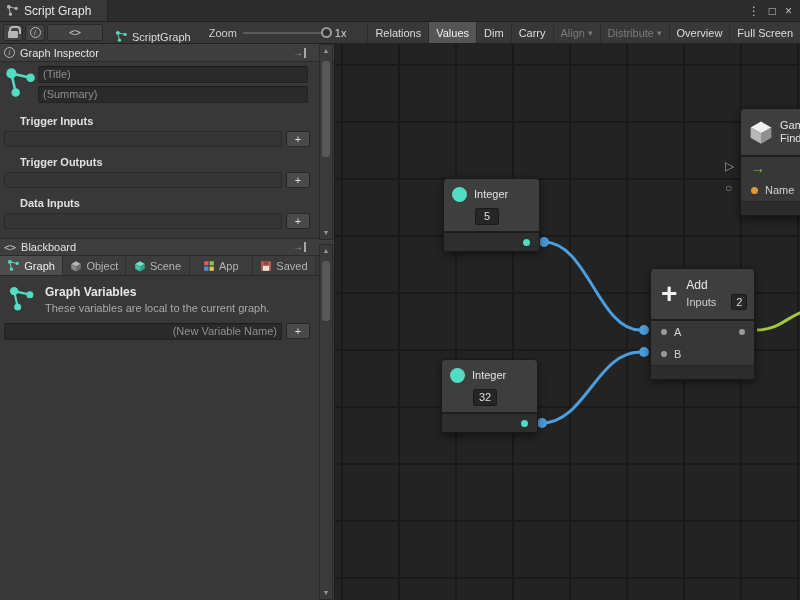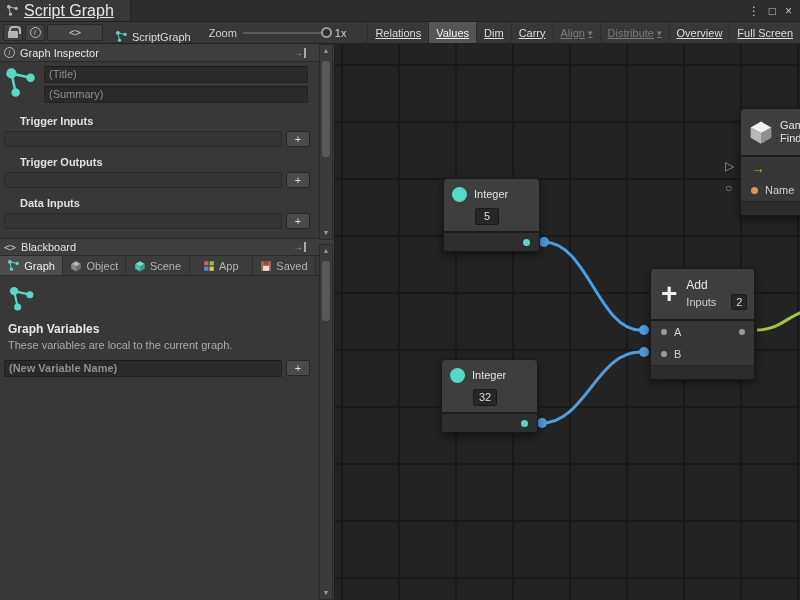--- a/index.html
+++ b/index.html
@@ -1,69 +1,69 @@
 <!DOCTYPE html>
 <html><head>
 <meta charset="utf-8">
 <style>
   *{margin:0;padding:0;box-sizing:border-box;}
   html,body{width:800px;height:600px;overflow:hidden;}
   body{background:#383838;font-family:"Liberation Sans",sans-serif;font-size:11px;color:#d2d2d2;}
 
   
   .titlebar{height:22px;background:#2c2c2c;border-bottom:1px solid #202020;display:flex;align-items:stretch;}
-  .titletab{display:flex;align-items:center;gap:5px;padding:0 16px 0 6px;background:#383838;border-right:1px solid #232323;font-size:16px;color:#e6e6e6;text-decoration:underline;}
+  .titletab{display:flex;align-items:center;gap:5px;padding:0 16px 0 6px;background:#383838;border-right:1px solid #232323;font-size:12px;color:#e6e6e6;}
   .win-controls{margin-left:auto;display:flex;align-items:center;gap:9px;padding-right:8px;color:#c2c2c2;font-size:12px;}
   .win-controls span{cursor:default;}
 
   
   .toolbar{height:22px;background:#383838;border-bottom:1px solid #202020;display:flex;align-items:center;padding-left:3px;}
   .tool-btn{height:17px;min-width:20px;display:flex;align-items:center;justify-content:center;background:#414141;border:1px solid #282828;border-radius:2px;margin-right:2px;color:#c8c8c8;}
   .tool-btn.wide{width:56px;}
   .graphname{display:flex;align-items:center;gap:4px;margin:8px 10px 0 10px;color:#dcdcdc;}
   .zoom-label{color:#cfcfcf;margin-left:8px;}
   .slider{width:86px;height:2px;background:#5c5c5c;position:relative;margin:0 6px;}
   .slider .knob{position:absolute;right:-3px;top:-5px;width:11px;height:11px;border-radius:50%;background:#2e2e2e;border:2px solid #9a9a9a;}
   .seg-group{margin-left:auto;display:flex;height:100%;align-items:stretch;}
-  .seg{display:flex;align-items:center;padding:0 7px;border-left:1px solid #2d2d2d;color:#dedede;text-decoration:underline;}
+  .seg{display:flex;align-items:center;padding:0 7px;border-left:1px solid #2d2d2d;color:#dedede;}
   .seg.selected{background:#555555;color:#f2f2f2;}
   .seg.disabled{color:#7b7b7b;}
   .seg .dd{margin-left:3px;font-size:9px;}
 
   
   .main{display:flex;height:556px;}
   .sidebar{width:335px;background:#383838;border-right:1px solid #1e1e1e;position:relative;overflow:hidden;}
   .canvas{flex:1;position:relative;overflow:hidden;background-color:#232323;
     background-image:linear-gradient(to right,#191919 2px,transparent 2px),linear-gradient(to bottom,#191919 2px,transparent 2px);
     background-size:57px 57px;background-position:6px 20px;}
 
   
   .panel-header{height:18px;display:flex;align-items:center;gap:5px;padding:0 4px;background:#3e3e3e;border-bottom:1px solid #2a2a2a;border-top:1px solid #2a2a2a;padding-right:28px;}
   .panel-header .ph-label{color:#e4e4e4;}
   .dock-arrow{margin-left:auto;color:#a8a8a8;border-right:2px solid #a8a8a8;padding-right:1px;font-size:10px;line-height:10px;}
   .circle-i{width:11px;height:11px;border:1px solid #b8b8b8;border-radius:50%;font-size:8px;line-height:10px;text-align:center;color:#b8b8b8;font-style:italic;flex:none;}
   .code-glyph{font-family:"DejaVu Sans Mono",monospace;color:#c8c8c8;font-size:10px;}
 
-  .title-row{display:flex;gap:6px;padding:4px 26px 4px 4px;align-items:flex-start;}
+  .title-row{display:flex;padding:4px 26px 4px 4px;align-items:flex-start;}
   .fields{flex:1;display:flex;flex-direction:column;gap:3px;}
   .field{height:17px;background:#2a2a2a;border:1px solid #222;border-top-color:#1b1b1b;border-radius:2px;padding:0 4px;line-height:15px;color:#8f8f8f;}
   .sec-label{font-weight:bold;color:#e0e0e0;padding:8px 4px 3px 20px;}
   .add-row{display:flex;gap:4px;margin:1px 4px 1px 4px;padding-right:20px;}
   .empty-strip{flex:1;height:16px;background:#353535;border:1px solid #2a2a2a;border-radius:2px;}
   .plus-btn{width:24px;height:16px;background:#4a4a4a;border:1px solid #262626;border-radius:2px;color:#dcdcdc;text-align:center;line-height:14px;flex:none;}
 
   .bb-gap{height:8px;}
   .tabs{display:flex;height:20px;background:#383838;border-bottom:1px solid #2a2a2a;padding-right:18px;}
   .tab{flex:1;display:flex;align-items:center;justify-content:center;gap:4px;border-right:1px solid #2d2d2d;background:#3c3c3c;color:#b4b4b4;}
   .tab.active{background:#4e4e4e;color:#eeeeee;}
-  .vars{display:flex;gap:9px;padding:9px 26px 2px 8px;align-items:flex-start;flex-direction:column;}
+  .vars{display:flex;gap:9px;padding:9px 26px 2px 8px;align-items:flex-start;}
   .vars-title{font-size:12px;font-weight:bold;color:#e8e8e8;margin-bottom:3px;}
   .vars-sub{color:#a9a9a9;}
   .newvar-row{display:flex;gap:4px;margin:7px 4px 0 4px;padding-right:20px;}
-  .newvar-field{flex:1;text-align:left;font-weight:bold;}
+  .newvar-field{flex:1;text-align:right;}
 
   
   .sb{position:absolute;width:14px;right:1px;background:#3a3a3a;border:1px solid #2b2b2b;display:flex;flex-direction:column;}
   .sb .arr{height:12px;text-align:center;font-size:7px;line-height:12px;color:#9a9a9a;flex:none;}
   .sb .track{flex:1;position:relative;}
   .sb .thumb{position:absolute;left:2px;right:2px;background:#585858;border-radius:3px;}
   .sb1{top:0;height:196px;}
   .sb2{top:200px;height:356px;}
 
   

